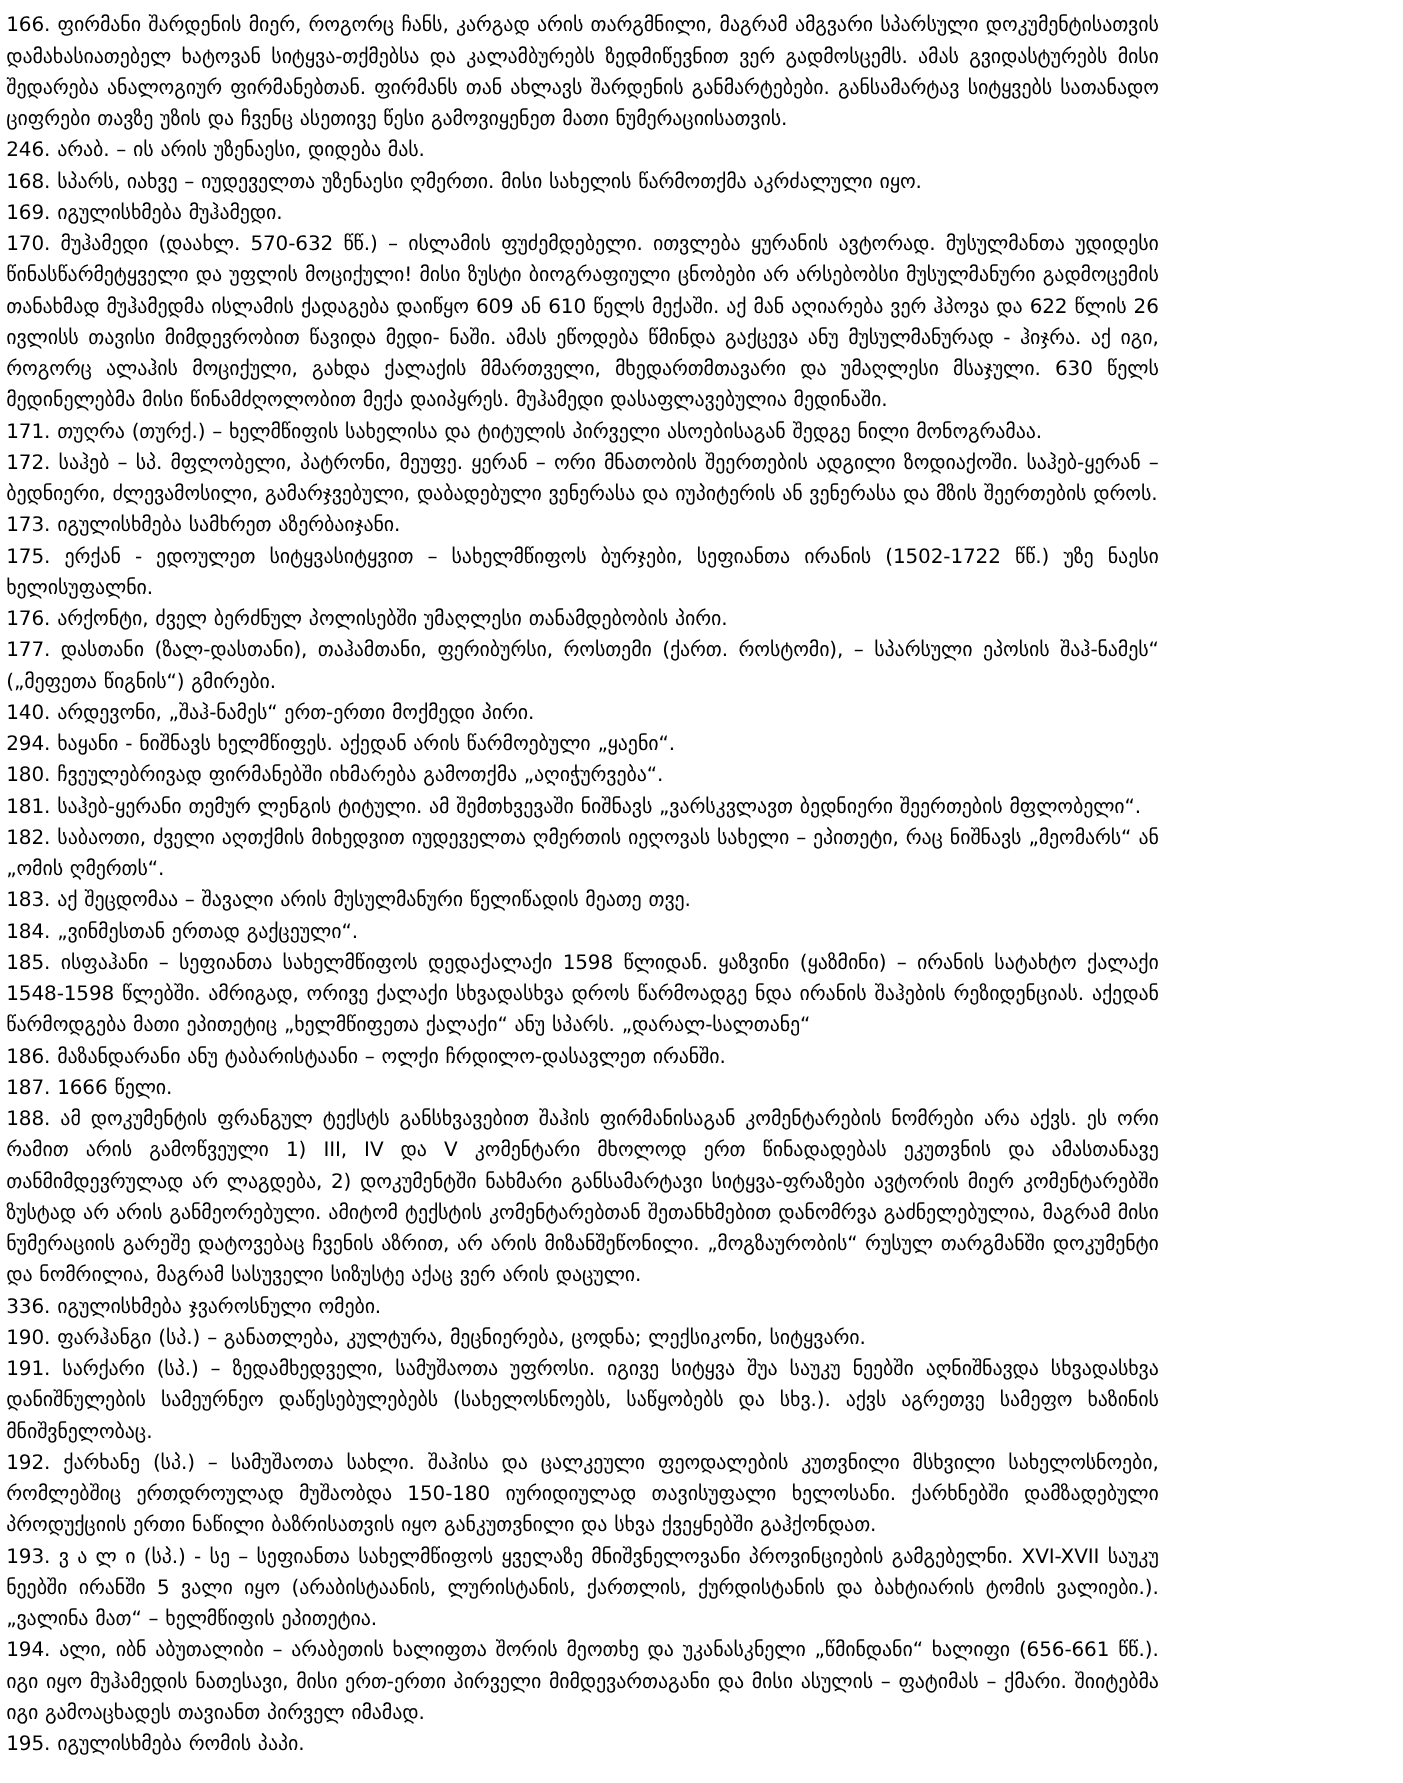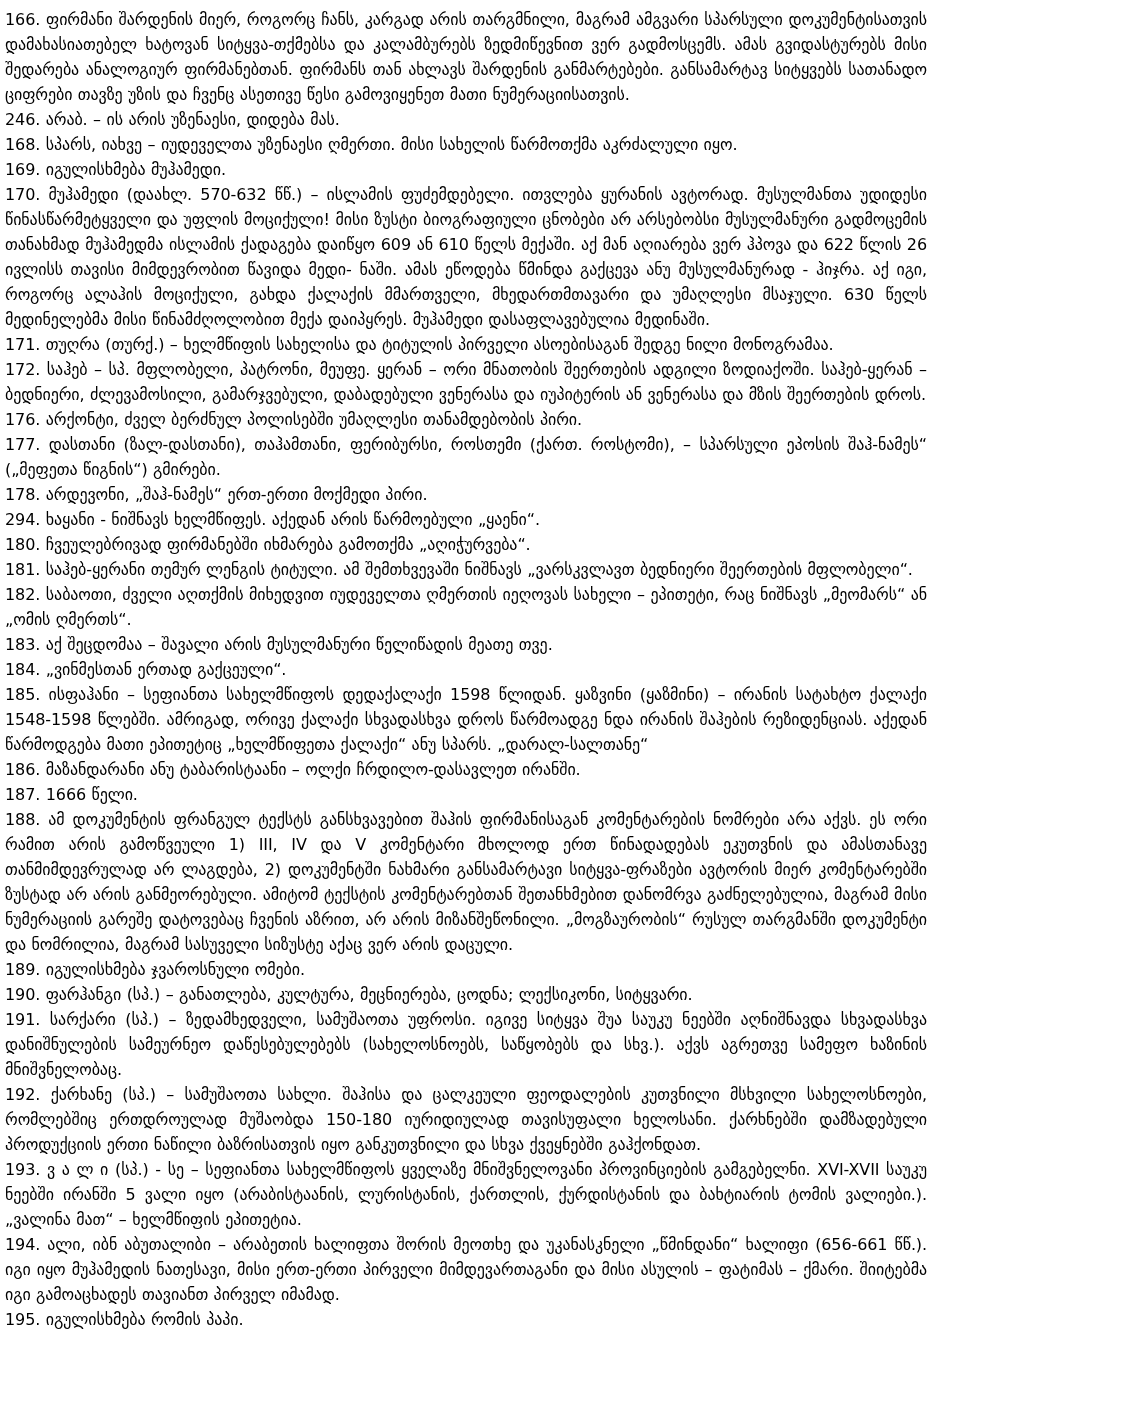--- a/index.html
+++ b/index.html
@@ -41,28 +41,30 @@
   <p class="note"><span class="num">168.</span> <span>სპარს, იახვე – იუდეველთა უზენაესი ღმერთი. მისი სახელის წარმოთქმა აკრძალული იყო.</span></p>
 
   <p class="note"><span class="num">169.</span> <span>იგულისხმება მუჰამედი.</span></p>
 
   <p class="note"><span class="num">170.</span> <span>მუჰამედი (დაახლ. 570-632 წწ.) – ისლამის ფუძემდებელი. ითვლება ყურანის ავტორად. მუსულმანთა უდიდესი წინასწარმეტყველი და უფლის მოციქული! მისი ზუსტი ბიოგრაფიული ცნობები არ არსებობსი მუსულმანური გადმოცემის თანახმად მუჰამედმა ისლამის ქადაგება დაიწყო 609 ან 610 წელს მექაში. აქ მან აღიარება ვერ ჰპოვა და 622 წლის 26 ივლისს თავისი მიმდევრობით წავიდა მედი- ნაში. ამას ეწოდება წმინდა გაქცევა ანუ მუსულმანურად - ჰიჯრა. აქ იგი, როგორც ალაჰის მოციქული, გახდა ქალაქის მმართველი, მხედართმთავარი და უმაღლესი მსაჯული. 630 წელს მედინელებმა მისი წინამძღოლობით მექა დაიპყრეს. მუჰამედი დასაფლავებულია მედინაში.</span></p>
 
   <p class="note"><span class="num">171.</span> <span>თუღრა (თურქ.) – ხელმწიფის სახელისა და ტიტულის პირველი ასოებისაგან შედგე ნილი მონოგრამაა.</span></p>
 
   <p class="note"><span class="num">172.</span> <span>საჰებ – სპ. მფლობელი, პატრონი, მეუფე. ყერან – ორი მნათობის შეერთების ადგილი ზოდიაქოში. საჰებ-ყერან – ბედნიერი, ძლევამოსილი, გამარჯვებული, დაბადებული ვენერასა და იუპიტერის ან ვენერასა და მზის შეერთების დროს.</span></p>
 
+  <p class="note"><span class="num">173.</span> <span>იგულისხმება სამხრეთ აზერბაიჯანი.</span></p>
 
 
+  <p class="note"><span class="num">175.</span> <span>ერქან - ედოულეთ სიტყვასიტყვით – სახელმწიფოს ბურჯები, სეფიანთა ირანის (1502-1722 წწ.) უზე ნაესი ხელისუფალნი.</span></p>
 
   <p class="note"><span class="num">176.</span> <span>არქონტი, ძველ ბერძნულ პოლისებში უმაღლესი თანამდებობის პირი.</span></p>
 
   <p class="note"><span class="num">177.</span> <span>დასთანი (ზალ-დასთანი), თაჰამთანი, ფერიბურსი, როსთემი (ქართ. როსტომი), – სპარსული ეპოსის შაჰ-ნამეს“ („მეფეთა წიგნის“) გმირები.</span></p>
 
-  <p class="note"><span class="num">178.</span> <span>არდევონი, „შაჰ-ნამეს“ ერთ-ერთი მოქმედი პირი.</span></p>
+  <p class="note"><span class="num">140.</span> <span>არდევონი, „შაჰ-ნამეს“ ერთ-ერთი მოქმედი პირი.</span></p>
 
   <p class="note"><span class="num">294.</span> <span>ხაყანი - ნიშნავს ხელმწიფეს. აქედან არის წარმოებული „ყაენი“.</span></p>
 
   <p class="note"><span class="num">180.</span> <span>ჩვეულებრივად ფირმანებში იხმარება გამოთქმა „აღიჭურვება“.</span></p>
 
   <p class="note"><span class="num">181.</span> <span>საჰებ-ყერანი თემურ ლენგის ტიტული. ამ შემთხვევაში ნიშნავს „ვარსკვლავთ ბედნიერი შეერთების მფლობელი“.</span></p>
 
   <p class="note"><span class="num">182.</span> <span>საბაოთი, ძველი აღთქმის მიხედვით იუდეველთა ღმერთის იეღოვას  სახელი – ეპითეტი, რაც ნიშნავს „მეომარს“ ან „ომის ღმერთს“.</span></p>
 
   <p class="note"><span class="num">183.</span> <span>აქ შეცდომაა – შავალი არის მუსულმანური წელიწადის მეათე თვე.</span></p>
@@ -70,21 +72,21 @@
   <p class="note"><span class="num">184.</span> <span>„ვინმესთან ერთად გაქცეული“.</span></p>
 
   <p class="note"><span class="num">185.</span> <span>ისფაჰანი – სეფიანთა სახელმწიფოს დედაქალაქი 1598 წლიდან. ყაზვინი (ყაზმინი) – ირანის სატახტო ქალაქი 1548-1598 წლებში. ამრიგად, ორივე ქალაქი სხვადასხვა დროს წარმოადგე ნდა ირანის შაჰების რეზიდენციას. აქედან წარმოდგება მათი ეპითეტიც „ხელმწიფეთა ქალაქი“ ანუ სპარს. „დარალ-სალთანე“</span></p>
 
   <p class="note"><span class="num">186.</span> <span>მაზანდარანი ანუ ტაბარისტაანი – ოლქი ჩრდილო-დასავლეთ ირანში.</span></p>
 
   <p class="note"><span class="num">187.</span> <span>1666 წელი.</span></p>
 
   <p class="note"><span class="num">188.</span> <span>ამ დოკუმენტის ფრანგულ ტექსტს განსხვავებით შაჰის ფირმანისაგან კომენტარების ნომრები არა აქვს. ეს ორი რამით არის გამოწვეული 1) III, IV და V კომენტარი მხოლოდ ერთ წინადადებას ეკუთვნის და ამასთანავე თანმიმდევრულად არ ლაგდება, 2) დოკუმენტში ნახმარი განსამარტავი სიტყვა-ფრაზები ავტორის მიერ კომენტარებში ზუსტად არ არის განმეორებული. ამიტომ ტექსტის კომენტარებთან შეთანხმებით დანომრვა გაძნელებულია, მაგრამ მისი ნუმერაციის გარეშე დატოვებაც ჩვენის აზრით, არ არის მიზანშეწონილი. „მოგზაურობის“ რუსულ თარგმანში დოკუმენტი და ნომრილია, მაგრამ სასუველი სიზუსტე აქაც ვერ არის დაცული.</span></p>
 
-  <p class="note"><span class="num">189.</span> <span>იგულისხმება ჯვაროსნული ომები.</span></p>
+  <p class="note"><span class="num">336.</span> <span>იგულისხმება ჯვაროსნული ომები.</span></p>
 
   <p class="note"><span class="num">190.</span> <span>ფარჰანგი (სპ.) – განათლება, კულტურა, მეცნიერება, ცოდნა; ლექსიკონი, სიტყვარი.</span></p>
 
   <p class="note"><span class="num">191.</span> <span>სარქარი (სპ.) – ზედამხედველი, სამუშაოთა უფროსი. იგივე სიტყვა შუა საუკუ ნეებში აღნიშნავდა სხვადასხვა დანიშნულების სამეურნეო დაწესებულებებს (სახელოსნოებს, საწყობებს და სხვ.). აქვს აგრეთვე სამეფო ხაზინის მნიშვნელობაც.</span></p>
 
   <p class="note"><span class="num">192.</span> <span>ქარხანე (სპ.) – სამუშაოთა სახლი. შაჰისა და ცალკეული ფეოდალების კუთვნილი მსხვილი სახელოსნოები, რომლებშიც ერთდროულად მუშაობდა 150-180 იურიდიულად თავისუფალი ხელოსანი. ქარხნებში დამზადებული პროდუქციის ერთი ნაწილი ბაზრისათვის იყო განკუთვნილი და სხვა ქვეყნებში გაჰქონდათ.</span></p>
 
   <p class="note"><span class="num">193.</span> <span>ვ ა ლ ი (სპ.) - სე – სეფიანთა სახელმწიფოს ყველაზე მნიშვნელოვანი პროვინციების გამგებელნი. XVI-XVII საუკუ ნეებში ირანში 5 ვალი იყო (არაბისტაანის, ლურისტანის, ქართლის, ქურდისტანის და ბახტიარის ტომის ვალიები.). „ვალინა მათ“ – ხელმწიფის ეპითეტია.</span></p>
 
   <p class="note"><span class="num">194.</span> <span>ალი, იბნ აბუთალიბი – არაბეთის ხალიფთა შორის მეოთხე და უკანასკნელი „წმინდანი“ ხალიფი (656-661 წწ.). იგი იყო მუჰამედის ნათესავი, მისი ერთ-ერთი პირველი მიმდევართაგანი და მისი ასულის – ფატიმას – ქმარი. შიიტებმა იგი გამოაცხადეს თავიანთ პირველ იმამად.</span></p>

